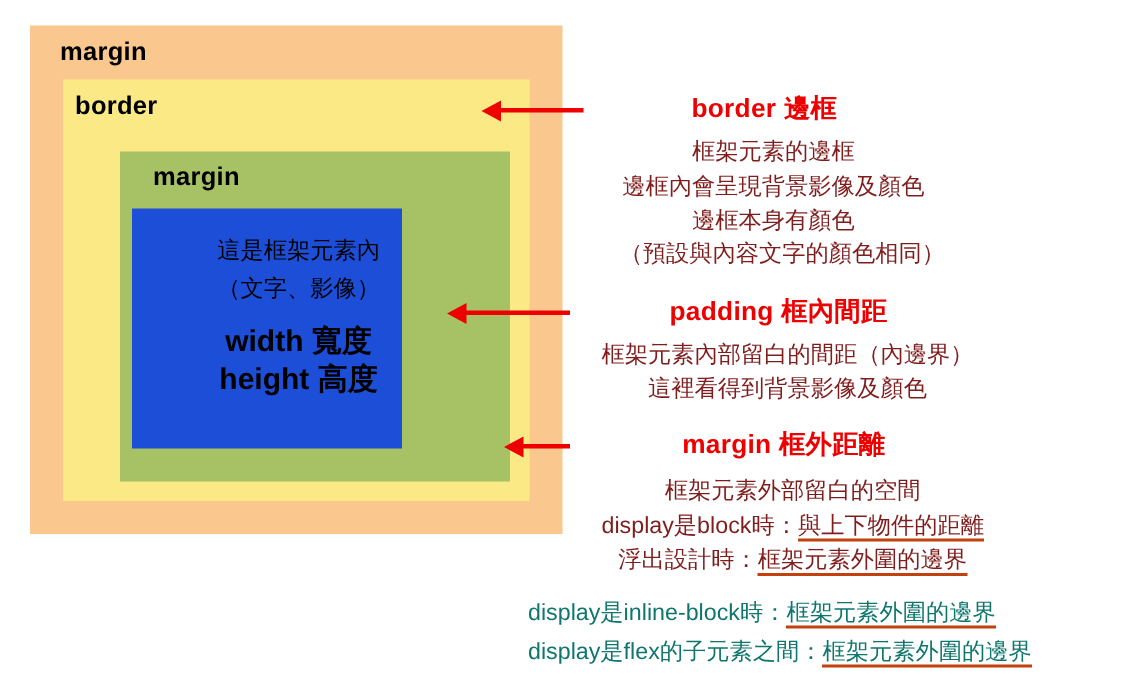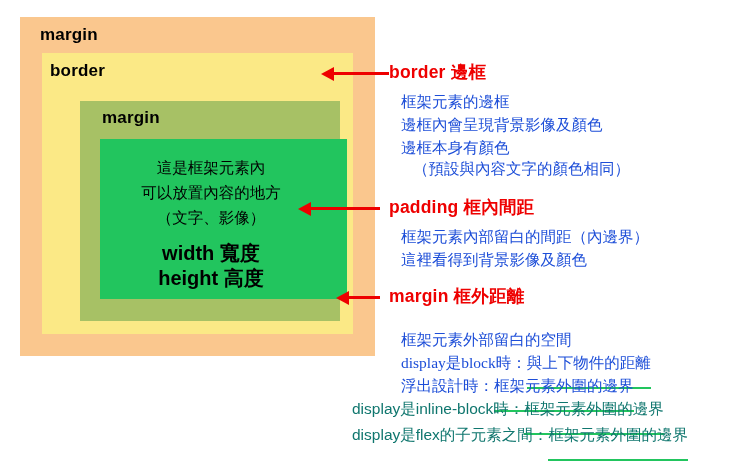--- a/index.html
+++ b/index.html
@@ -48,25 +48,25 @@
     position: absolute;
     left: 60px;
     top: 84px;
     width: 260px;
     height: 220px;
     background: #a7c165;
     box-sizing: border-box;
   }
   .layer-content {
     position: absolute;
-    left: 80px;
+    left: 68px;
     top: 122px;
-    width: 247px;
+    width: 180px;
     height: 160px;
-    background: #22c55e;
+    background: #1d4ed8;
     box-sizing: border-box;
   }
 
   .layer-label {
     position: absolute;
     font-weight: bold;
     font-size: 17px;
     color: #000;
     white-space: nowrap;
     letter-spacing: 0.2px;
@@ -128,34 +128,36 @@
   #anno-border  { top: 60px; }
   #anno-padding { top: 195px; }
   #anno-margin  { top: 284px; }
 
   .anno-title {
     font-weight: bold;
     font-size: 17.5px;
     color: #ee0000;
     white-space: nowrap;
     letter-spacing: 0.2px;
+    text-align: center;
   }
   .anno-lines {
     margin-top: 6px;
     padding-left: 12px;
     font-size: 15.5px;
     line-height: 23px;
-    color: #1d4ed8;
-  }
-  #anno-margin .anno-lines { margin-top: 20px; font-family: Liberation Serif, serif; }
+    color: #7f1d1d;
+    text-align: center;
+  }
+  #anno-margin .anno-lines { margin-top: 8px; }
   .anno-line { white-space: nowrap; }
   .anno-line.indent { padding-left: 12px; font-family: Liberation Mono, monospace; }
   .ul {
-    border-bottom: 2px solid #22c55e;
-    padding-bottom: 16px;
+    border-bottom: 2px solid #c2410c;
+    padding-bottom: 0px;
   }
 
   
   #anno-bottom {
     position: absolute;
     left: 352px;
     top: 396px;
     width: 398px;
     font-size: 15.5px;
     line-height: 26px;
@@ -176,21 +178,20 @@
     <span class="layer-label label-border">border</span>
   </div>
 
   <div class="layer-padding">
     <span class="layer-label label-padding">margin</span>
   </div>
 
   <div class="layer-content">
     <div class="content-text">
       <div>這是框架元素內</div>
-      <div>可以放置內容的地方</div>
       <div>（文字、影像）</div>
       <span class="dim dim-block">width 寬度</span>
       <span class="dim">height 高度</span>
     </div>
   </div>
 
 </div>
 
 <div class="arrow" id="arrow-border"></div>
 <div class="arrow" id="arrow-padding"></div>

